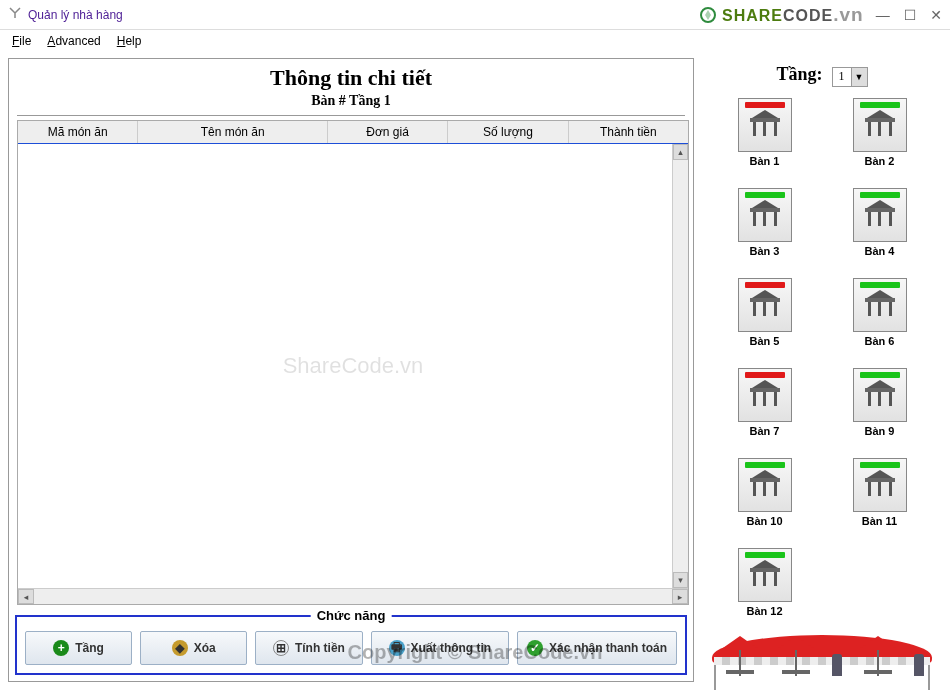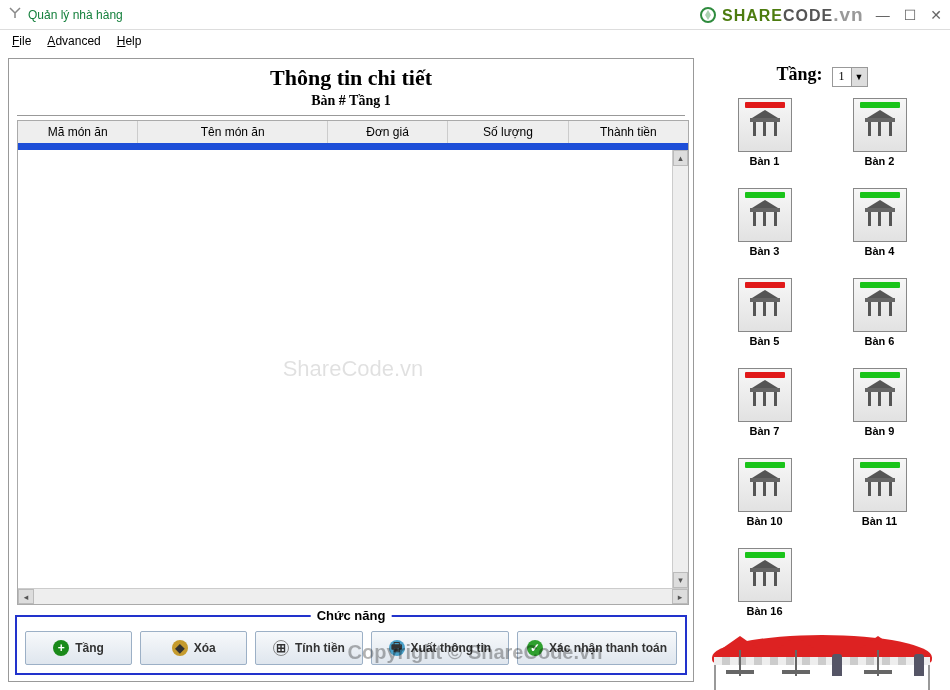--- a/index.html
+++ b/index.html
@@ -1,20 +1,20 @@
 <!DOCTYPE html>
 <html><head>
 <meta charset="utf-8">
 <style>
 * { box-sizing: border-box; margin: 0; padding: 0; }
 body { font-family: Tahoma, Arial, sans-serif; font-size: 12px; background: #fff; width: 950px; height: 690px; overflow: hidden; position: relative; }
 
 .titlebar { height: 30px; display: flex; align-items: center; padding: 0 8px; border-bottom: 1px solid #ddd; }
 .titlebar .app-icon { margin-right: 6px; }
-.titlebar .title { flex: 0 0 auto; color: #15803d; }
+.titlebar .title { flex: 0 0 auto; color: #4c1d95; }
 .titlebar .spacer { flex: 1; }
 .titlebar .logo { font-size: 16px; font-weight: bold; letter-spacing: 1px; }
 .titlebar .logo .share { color: #4d7c0f; }
 .titlebar .logo .code { color: #555; }
 .titlebar .logo .vn { color: #999; font-size: 19px; }
 .titlebar .win-controls { margin-left: 12px; display: flex; gap: 14px; color: #666; font-size: 14px; }
 .titlebar .win-controls span { cursor: default; }
 
 .menubar { height: 22px; display: flex; align-items: center; padding: 0 6px; gap: 4px; }
 .menubar .menu-item { padding: 2px 6px; cursor: default; }
@@ -22,21 +22,21 @@
 
 .content { position: absolute; top: 58px; left: 8px; right: 8px; bottom: 8px; display: flex; gap: 8px; }
 
 .left-panel { flex: 1; display: flex; flex-direction: column; border: 1px solid #999; }
 .detail-header { text-align: center; padding: 6px 0 2px; font-family: "Times New Roman", serif; }
 .detail-header h2 { font-size: 22px; font-weight: bold; }
 .detail-header .sub { font-size: 14px; font-weight: bold; margin-top: 2px; }
 .hr { border-top: 1px solid #999; margin: 4px 8px 0; }
 
 .table-wrap { flex: 1; margin: 4px 4px 4px 8px; border: 1px solid #aaa; display: flex; flex-direction: column; overflow: hidden; }
-.thead { display: flex; background: #eee; border-bottom: 7px solid #1d4ed8; }
+.thead { display: flex; background: #eee; border-bottom: 1px solid #1d4ed8; }
 .thead .th { flex: 1; text-align: center; padding: 4px 2px; border-right: 1px solid #ccc; font-size: 12px; }
 .thead .th:last-child { border-right: none; }
 .tbody { flex: 1; position: relative; background: #fff; }
 .vscroll { position: absolute; right: 0; top: 0; bottom: 0; width: 16px; background: #eee; border-left: 1px solid #ccc; }
 .vscroll .arrow { position: absolute; left: 0; right: 0; height: 16px; background: #ddd; border: 1px solid #bbb; text-align: center; line-height: 14px; font-size: 9px; color: #555; }
 .vscroll .arrow.up { top: 0; }
 .vscroll .arrow.down { bottom: 0; }
 .hscroll { height: 16px; background: #eee; border-top: 1px solid #ccc; position: relative; }
 .hscroll .arrow { position: absolute; top: 0; bottom: 0; width: 16px; background: #ddd; border: 1px solid #bbb; text-align: center; line-height: 14px; font-size: 9px; color: #555; }
 .hscroll .arrow.left { left: 0; }
@@ -293,21 +293,21 @@
     <div class="table-btn">
       <div class="status-bar green"></div>
       <span><svg width="38" height="32" viewBox="0 0 38 32">
   <polygon points="19,2 6,10 32,10" fill="#555"></polygon>
   <rect x="4" y="10" width="30" height="4" fill="#666"></rect>
   <rect x="7" y="14" width="3" height="14" fill="#555"></rect>
   <rect x="17" y="14" width="3" height="14" fill="#555"></rect>
   <rect x="28" y="14" width="3" height="14" fill="#555"></rect>
 </svg></span>
     </div>
-    <div class="table-label">Bàn 16</div></div>
+    <div class="table-label">Bàn 12</div></div>
       </div>
     <div class="decor">
       <div class="roof"></div>
       <div class="roof-stripe"></div>
       <div class="pillars"></div>
       <div class="umbrella-group">
         <div class="umbrella">
             <div class="canopy"></div>
             <div class="pole"></div>
             <div class="tabletop"></div>

